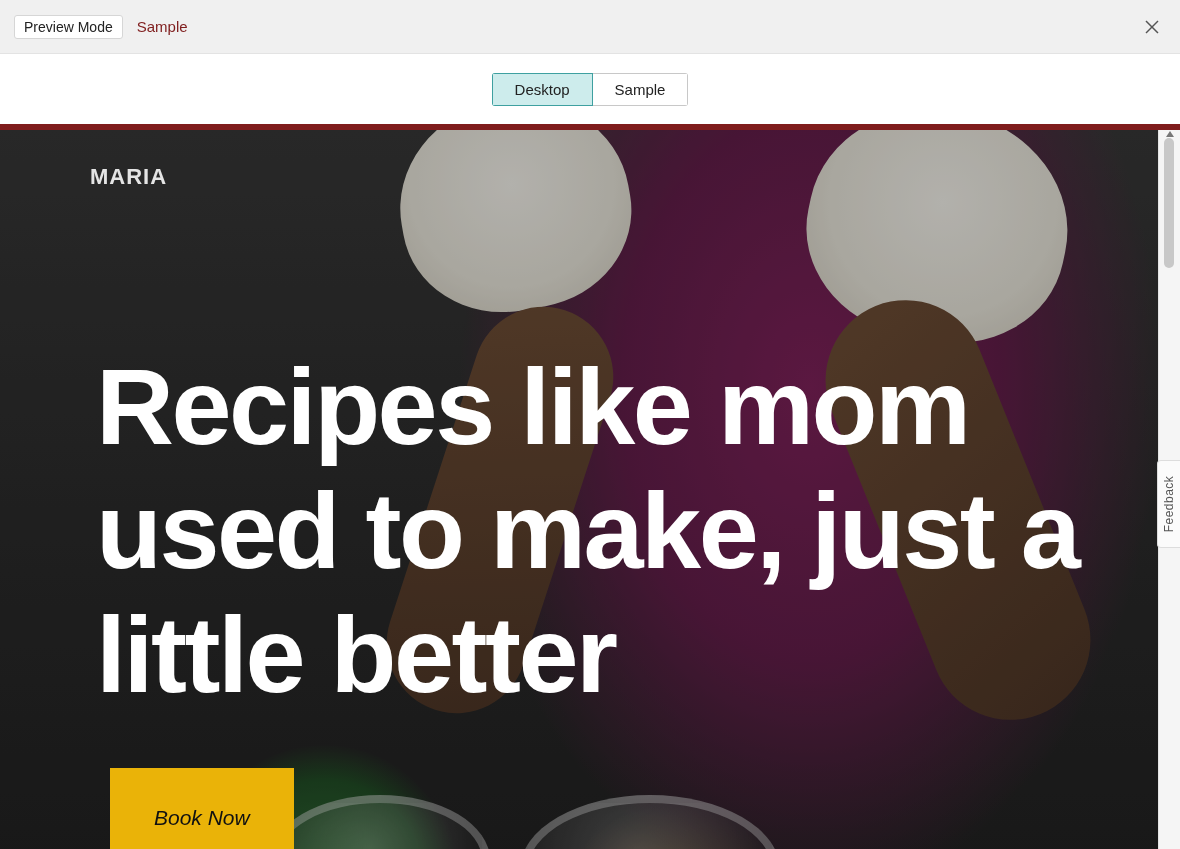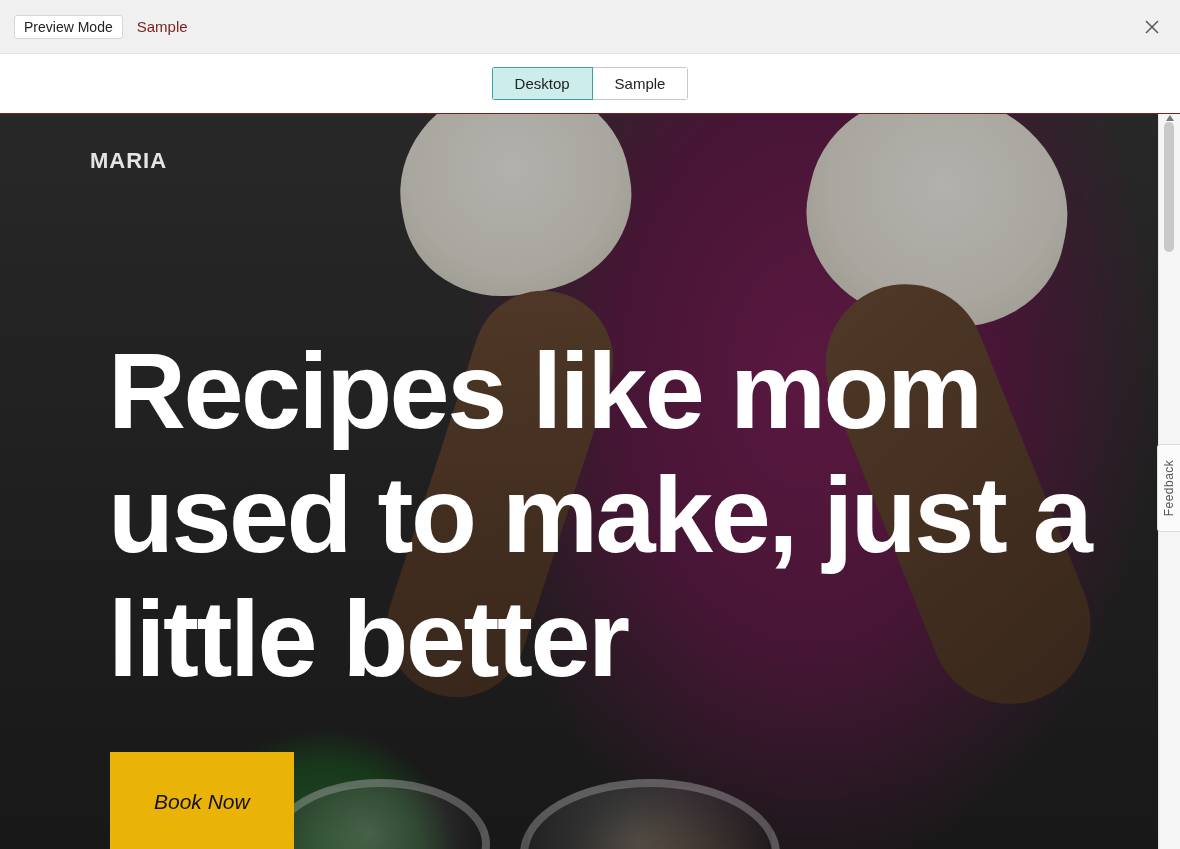--- a/index.html
+++ b/index.html
@@ -35,26 +35,26 @@
     transform: translateY(-50%);
     width: 28px; height: 28px;
     display:flex; align-items:center; justify-content:center;
     cursor:pointer;
     color:#555;
   }
   .close-btn svg { width: 18px; height: 18px; stroke: #555; stroke-width:2; }
 
   
   .device-row {
-    height: 60px;
+    height: 76px;
     background: #fff;
     display:flex;
     align-items:center;
     justify-content:center;
-    border-bottom: 1px solid #7f1d1d;
+    border-bottom: 6px solid #7f1d1d;
   }
   .device-toggle {
     display:flex;
     border-radius:3px;
     overflow:hidden;
   }
   .device-btn {
     padding: 7px 22px;
     font-size: 15px;
     border: 1px solid #c8c8c8;
@@ -153,21 +153,21 @@
     top:34px; left:90px;
     color:#e5e5e5;
     font-weight:700;
     letter-spacing:1px;
     font-size:22px;
     font-family: Arial, Helvetica, sans-serif;
   }
   .headline {
     position:absolute;
     top:215px;
-    left:108px;
+    left:96px;
     right:60px;
     color:#fff;
     font-family: "Helvetica Neue", Helvetica, Arial, sans-serif;
     font-weight:800;
     font-size:108px;
     line-height:1.15;
     letter-spacing:-2.5px;
   }
   .cta-btn {
     position:absolute;

